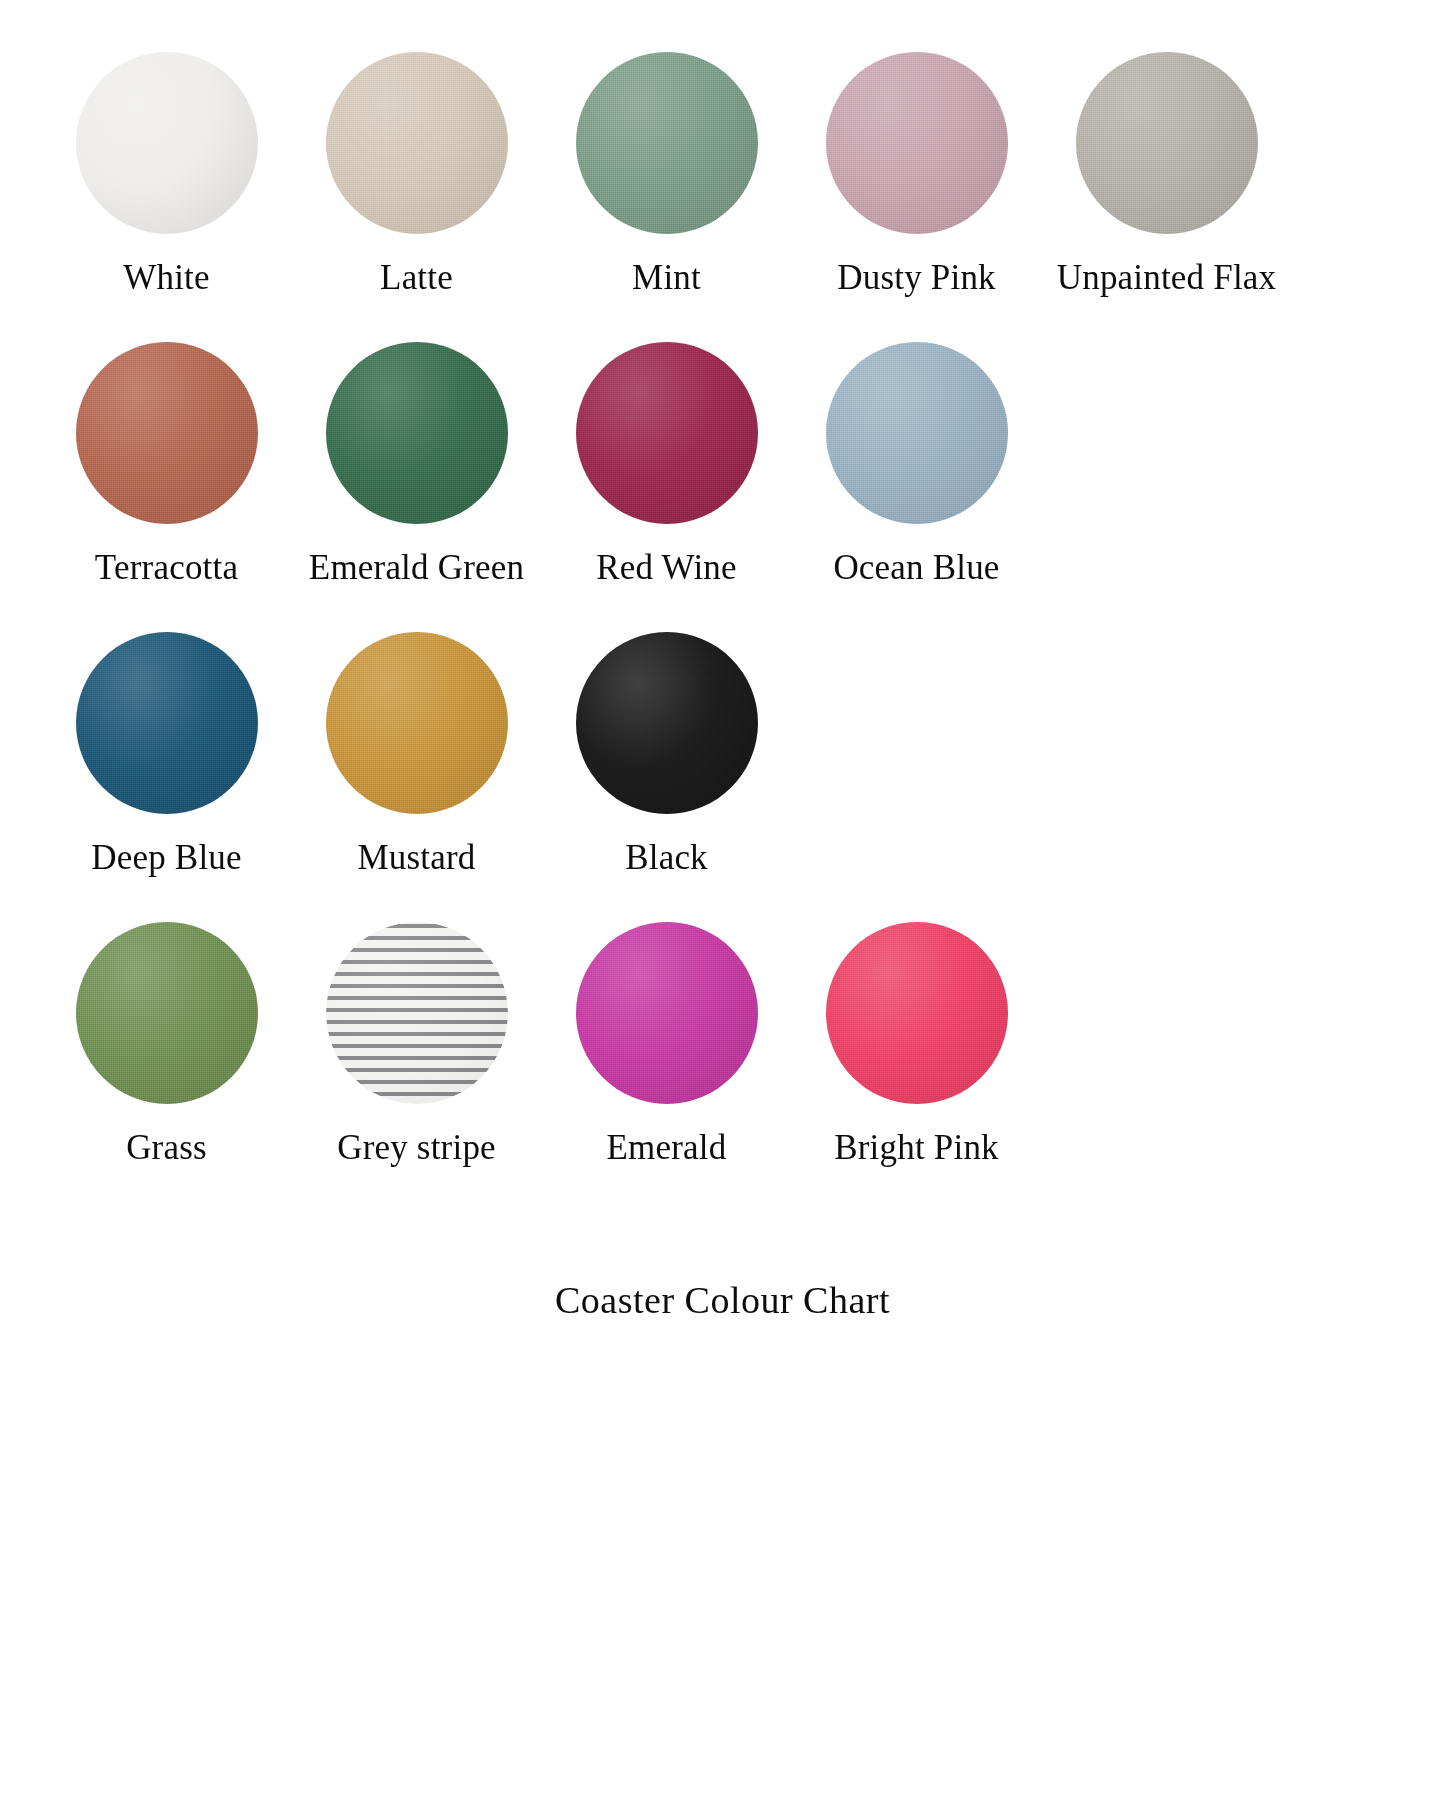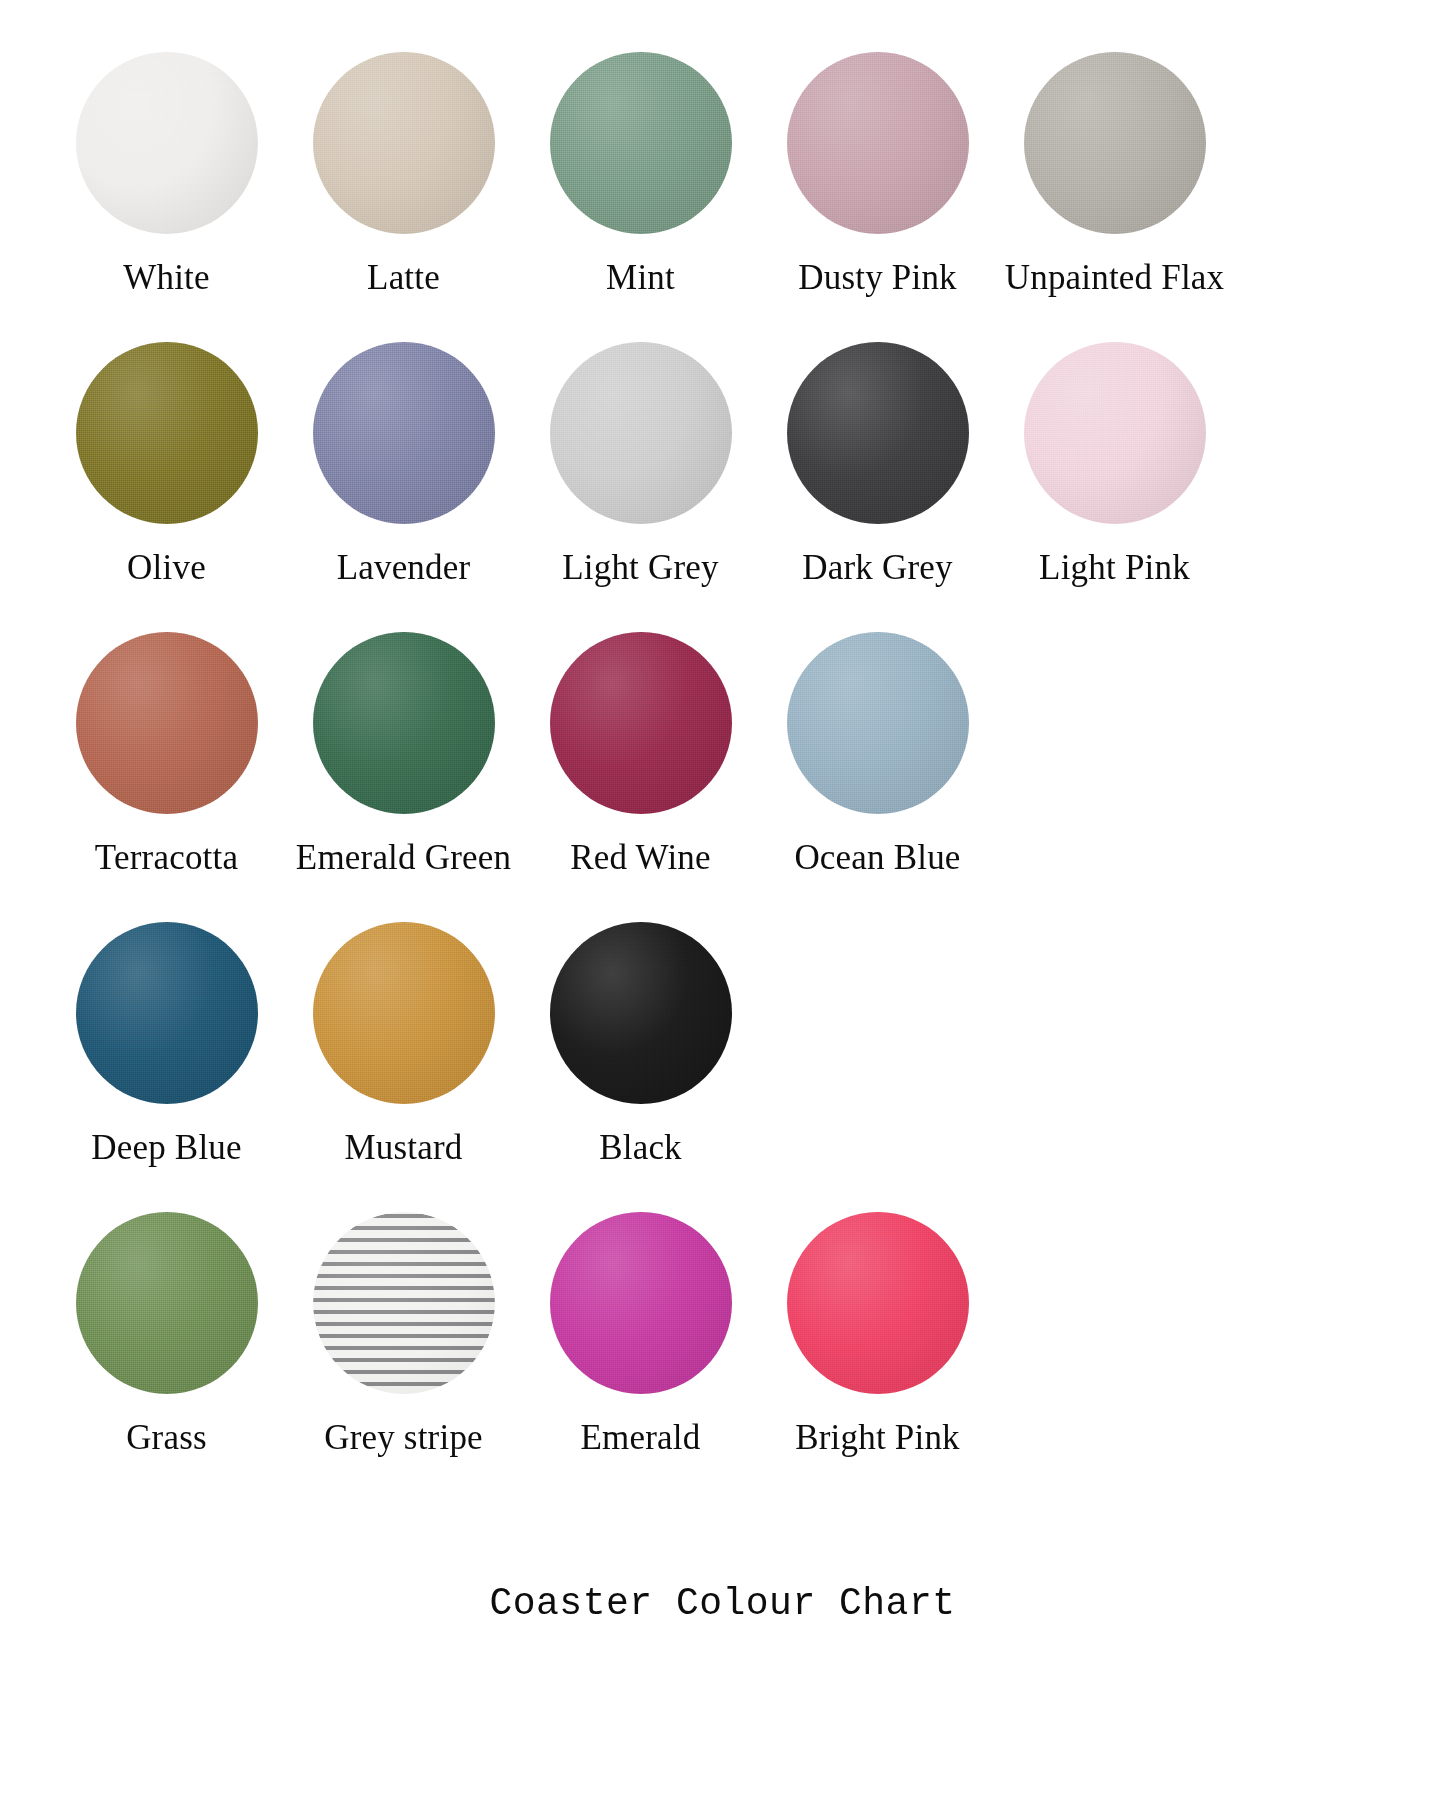--- a/index.html
+++ b/index.html
@@ -30,20 +30,21 @@
     flex-direction: column;
     row-gap: 0px;
   }
 
   .swatch-row {
     display: flex;
     flex-direction: row;
     justify-content: flex-start;
     align-items: flex-start;
     height: 290px;
+    gap: 13px;
   }
 
   .swatch-cell {
     width: 237px;
     display: flex;
     flex-direction: column;
     align-items: center;
     position: relative;
   }
 
@@ -96,26 +97,25 @@
     margin-top: 26px;
     font-size: 35px;
     line-height: 1.05;
     letter-spacing: 0.2px;
     white-space: nowrap;
     color: #0d0d0d;
     text-align: center;
   }
 
   .chart-title {
-    margin-top: 14px;
+    margin-top: 0;
     text-align: center;
     font-size: 38px;
     letter-spacing: 0.5px;
     color: #0d0d0d;
-    font-family: Liberation Mono, monospace;
   }
 
   .title-band {
     flex: 1 1 auto;
     display: flex;
     align-items: flex-start;
     justify-content: center;
     padding-top: 66px;
   }
 </style>
@@ -142,42 +142,20 @@
       <div class="swatch-cell">
         <div class="swatch-disc" style="background-color: rgb(199, 162, 173);"></div>
         <div class="swatch-label">Dusty Pink</div>
       </div>
       <div class="swatch-cell">
         <div class="swatch-disc" style="background-color: rgb(179, 175, 168);"></div>
         <div class="swatch-label">Unpainted Flax</div>
       </div>
     </div>
 
-    <div class="swatch-row">
-      <div class="swatch-cell">
-        <div class="swatch-disc" style="background-color: rgb(124, 115, 39);"></div>
-        <div class="swatch-label">Olive</div>
-      </div>
-      <div class="swatch-cell">
-        <div class="swatch-disc" style="background-color: rgb(125, 129, 166);"></div>
-        <div class="swatch-label">Lavender</div>
-      </div>
-      <div class="swatch-cell">
-        <div class="swatch-disc" style="background-color: rgb(205, 205, 205);"></div>
-        <div class="swatch-label">Light Grey</div>
-      </div>
-      <div class="swatch-cell">
-        <div class="swatch-disc" style="background-color: rgb(58, 58, 60);"></div>
-        <div class="swatch-label">Dark Grey</div>
-      </div>
-      <div class="swatch-cell">
-        <div class="swatch-disc" style="background-color: rgb(240, 211, 221);"></div>
-        <div class="swatch-label">Light Pink</div>
-      </div>
-    </div>
 
     <div class="swatch-row">
       <div class="swatch-cell">
         <div class="swatch-disc" style="background-color: rgb(178, 100, 79);"></div>
         <div class="swatch-label">Terracotta</div>
       </div>
       <div class="swatch-cell">
         <div class="swatch-disc" style="background-color: rgb(55, 105, 77);"></div>
         <div class="swatch-label">Emerald Green</div>
       </div>

